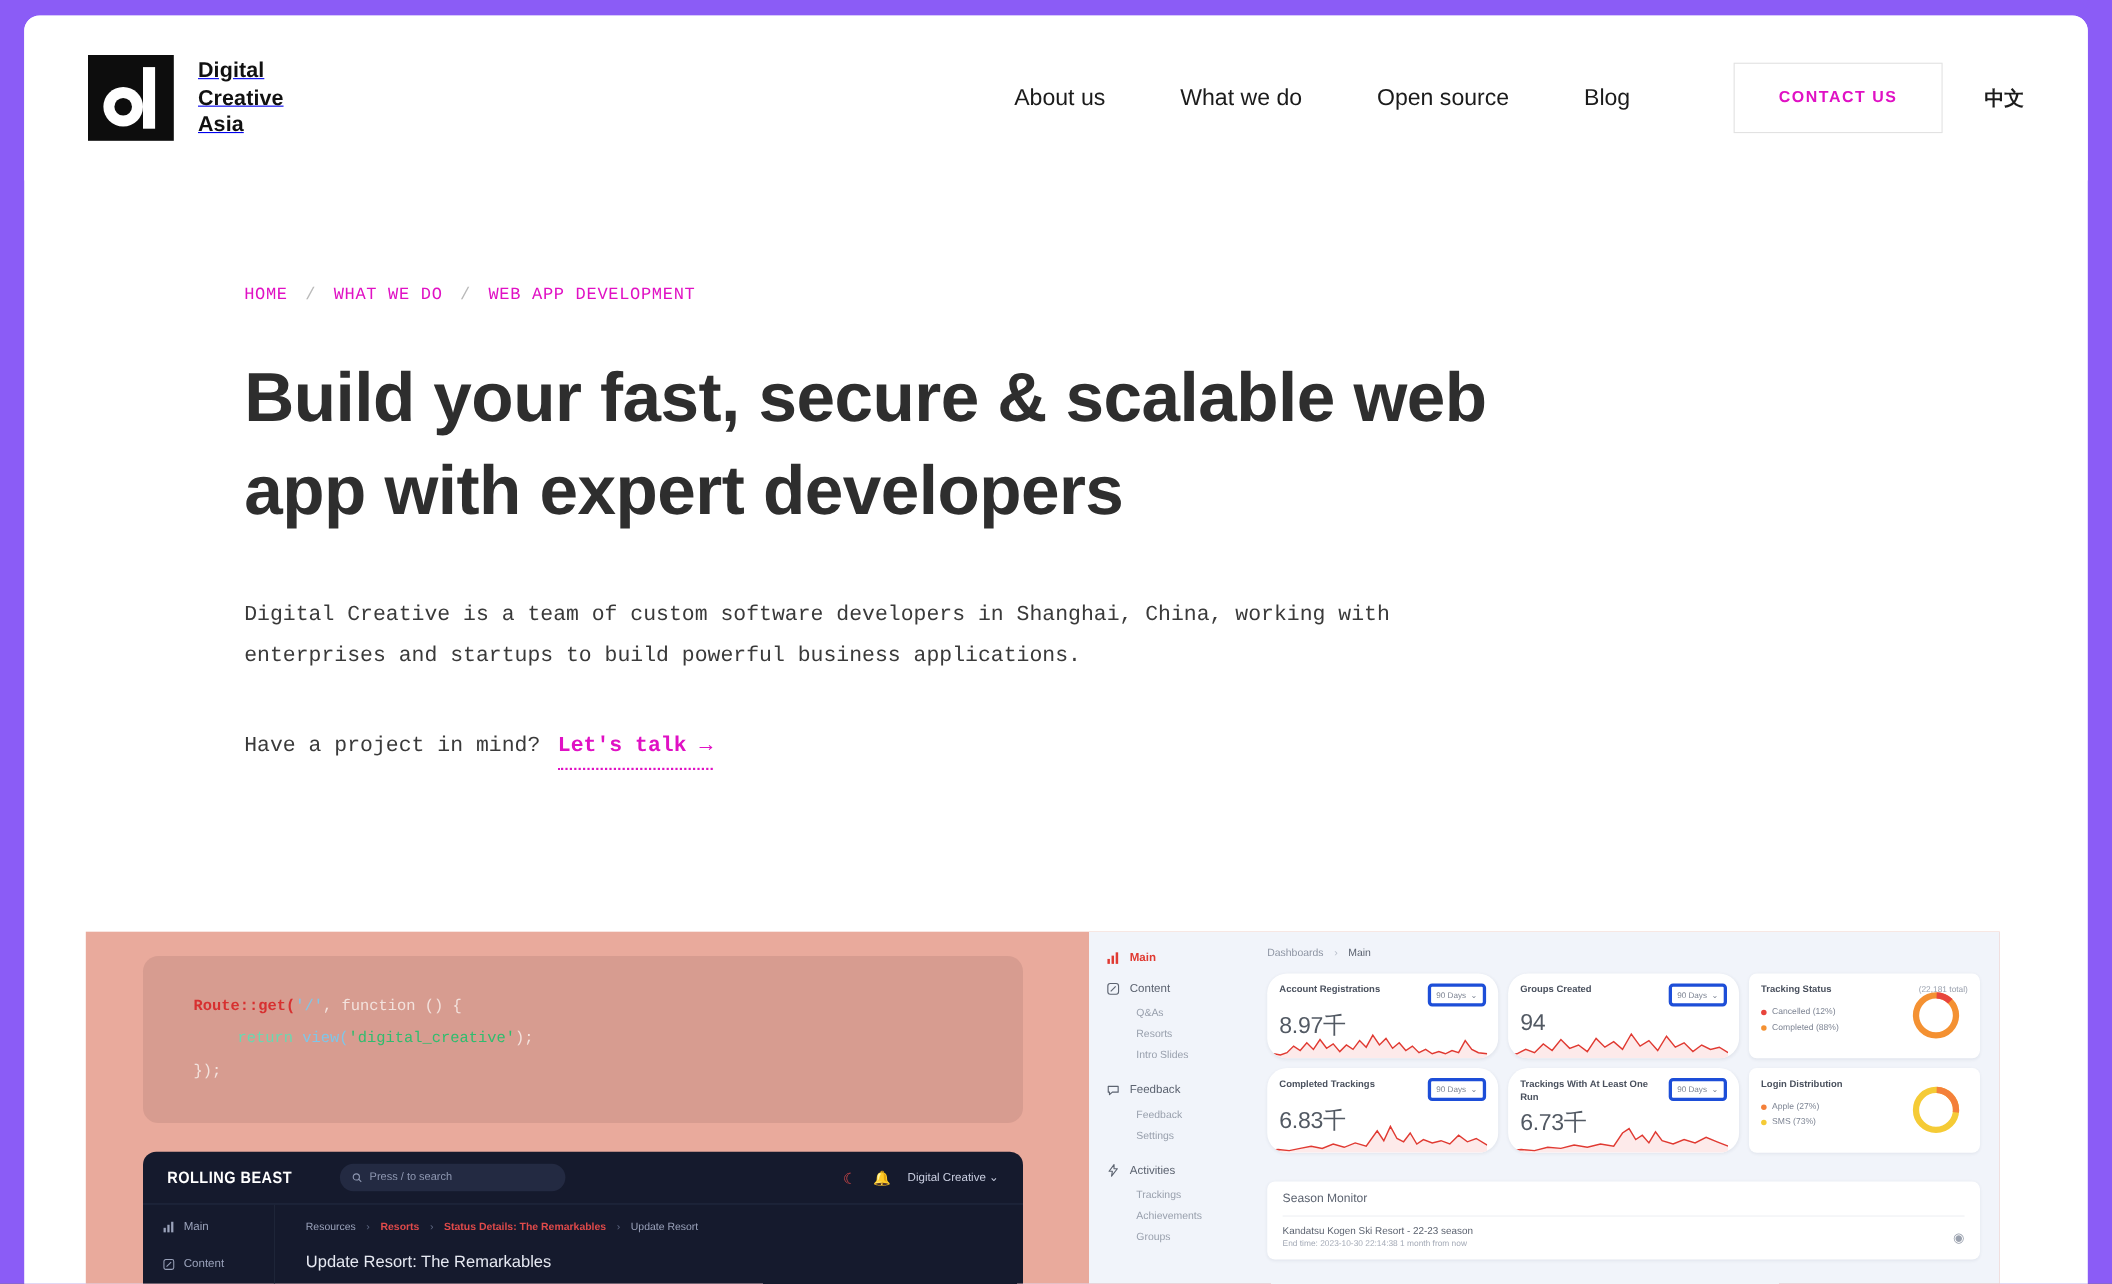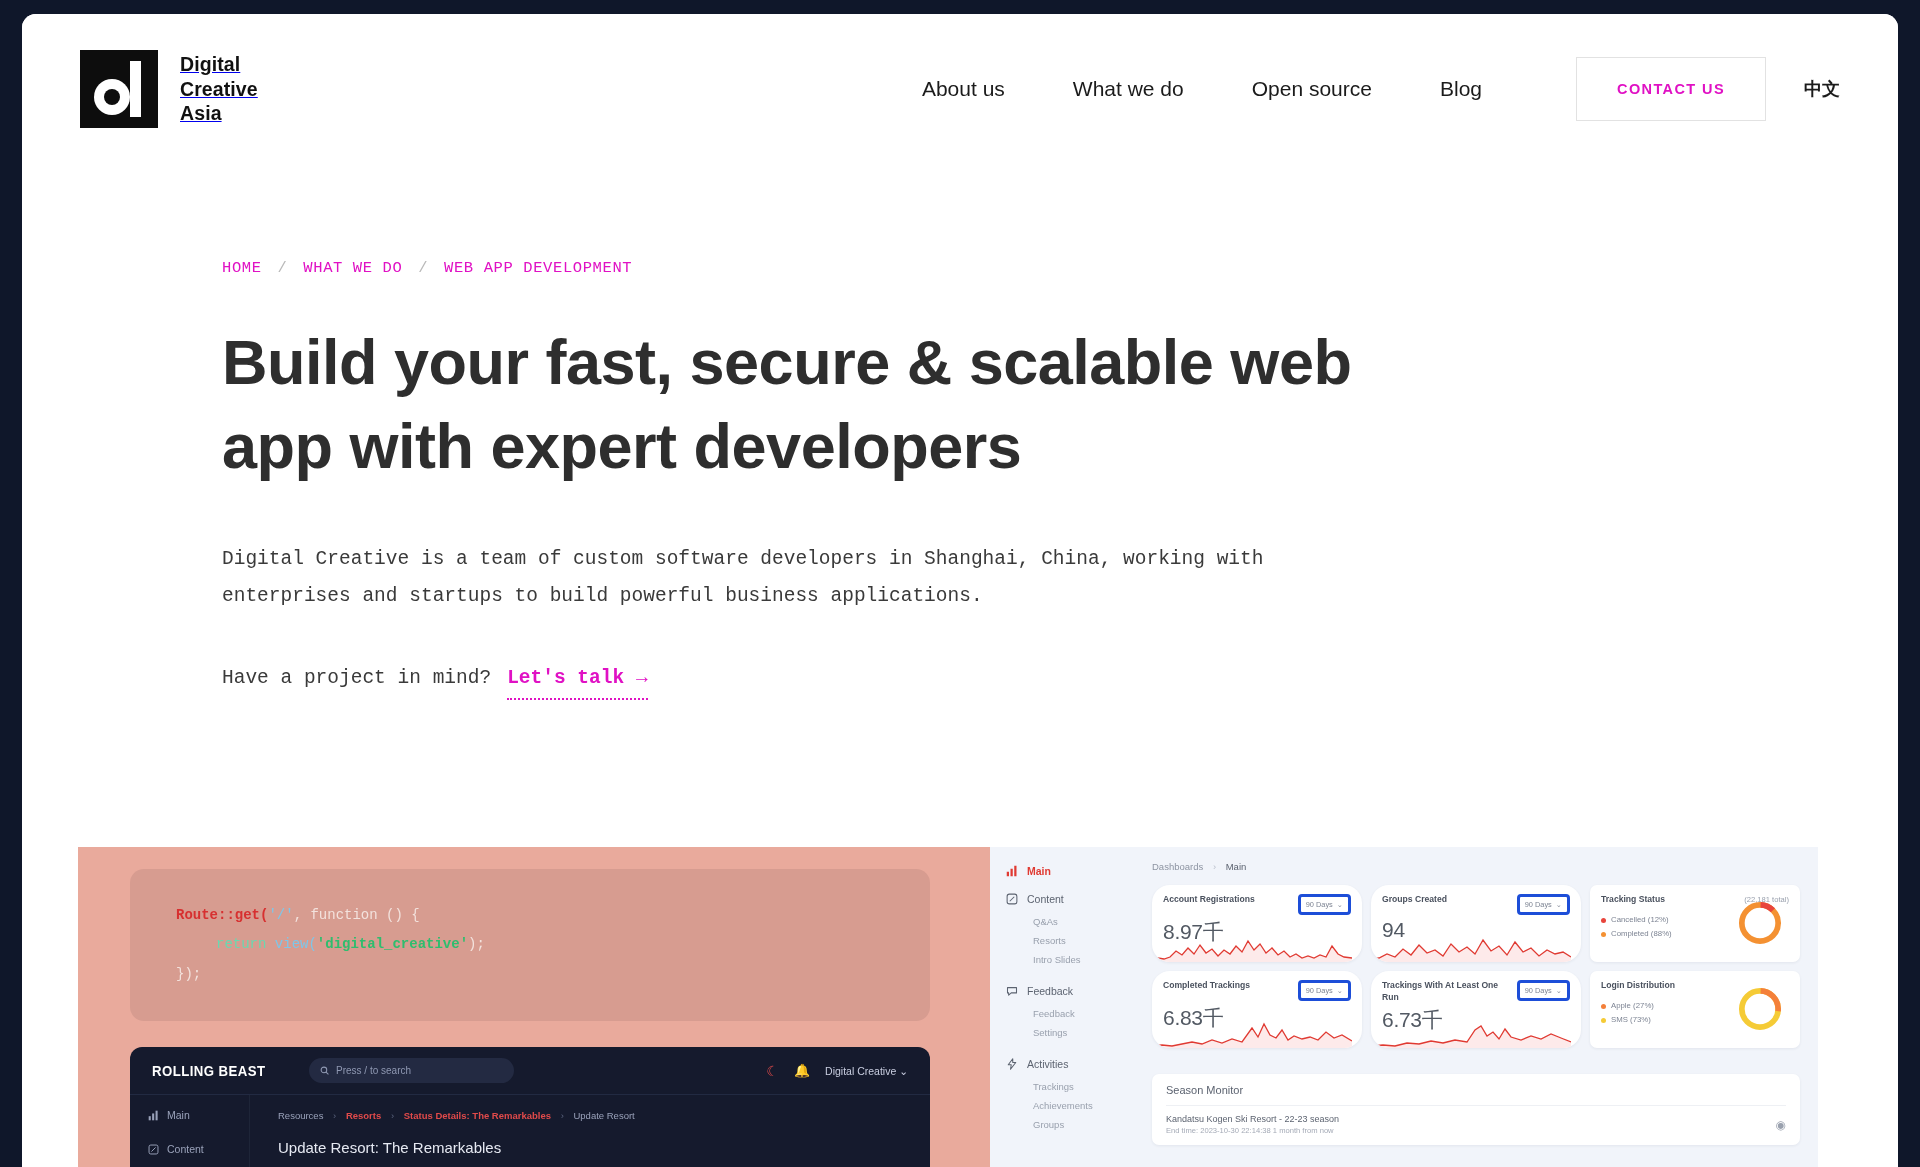--- a/index.html
+++ b/index.html
@@ -7,21 +7,21 @@
   body {
     background: #4b4b4b;
     font-family: "Liberation Sans", sans-serif;
     -webkit-font-smoothing: antialiased;
   }
 
   
   .browser-frame {
     position: absolute;
     inset: 0;
-    background: #0f172a;
+    background: #8b5cf6;
     padding: 14px 22px 0 22px;
   }
   .page {
     position: relative;
     width: 100%;
     height: 1153px;
     background: #ffffff;
     border-radius: 14px 14px 0 0;
     overflow: hidden;
   }
@@ -171,21 +171,21 @@
     background: #d79c90;
     border-radius: 14px;
     padding: 32px 46px;
     font-family: "Liberation Mono", monospace;
     font-size: 14px;
     line-height: 2.1;
     color: #f0ded9;
   }
   .c-red   { color: #d73030; font-weight: 700; }
   .c-blue  { color: #7fc6e8; }
-  .c-green { color: #2fbd6e; font-weight: 700; }
+  .c-green { color: #2fbd6e; font-weight: 400; }
   .c-mint  { color: #6ad8b0; }
   .c-pale  { color: #f3e2dd; }
   .indent { padding-left: 40px; display: block; }
 
   .admin-card {
     position: absolute;
     left: 52px; top: 200px;
     width: 800px; height: 140px;
     background: #151a2d;
     border-radius: 12px 12px 0 0;

